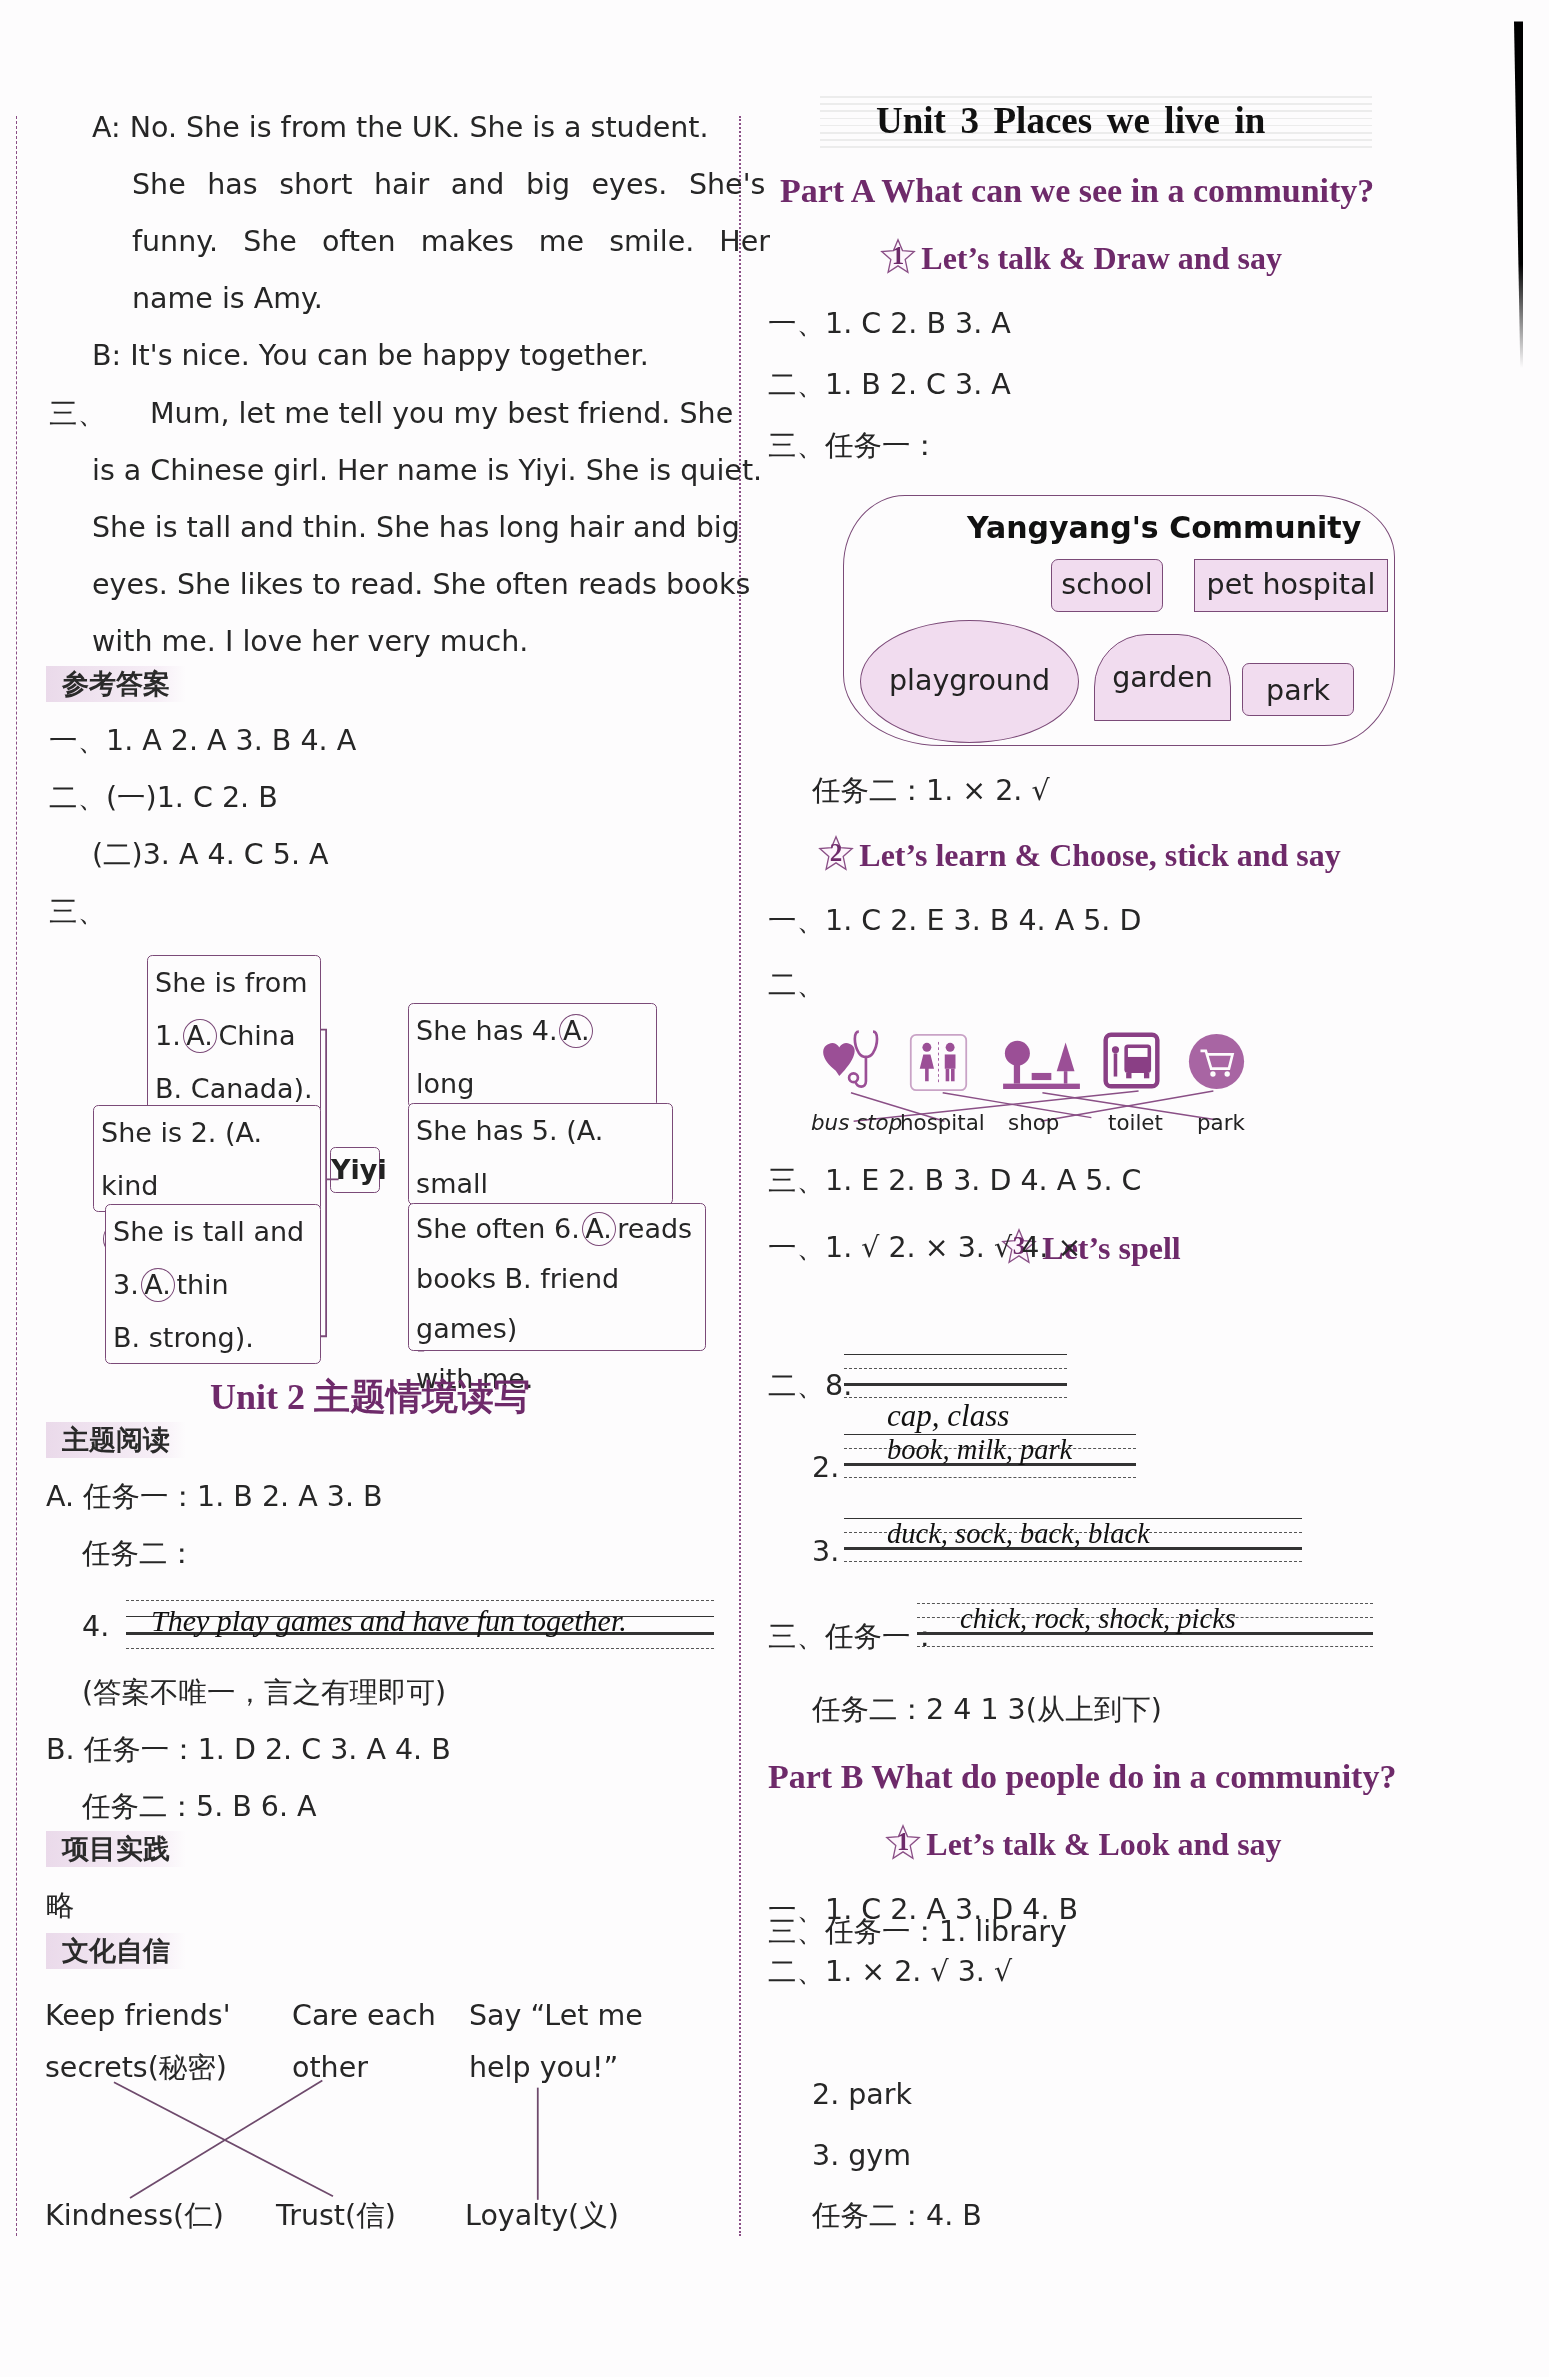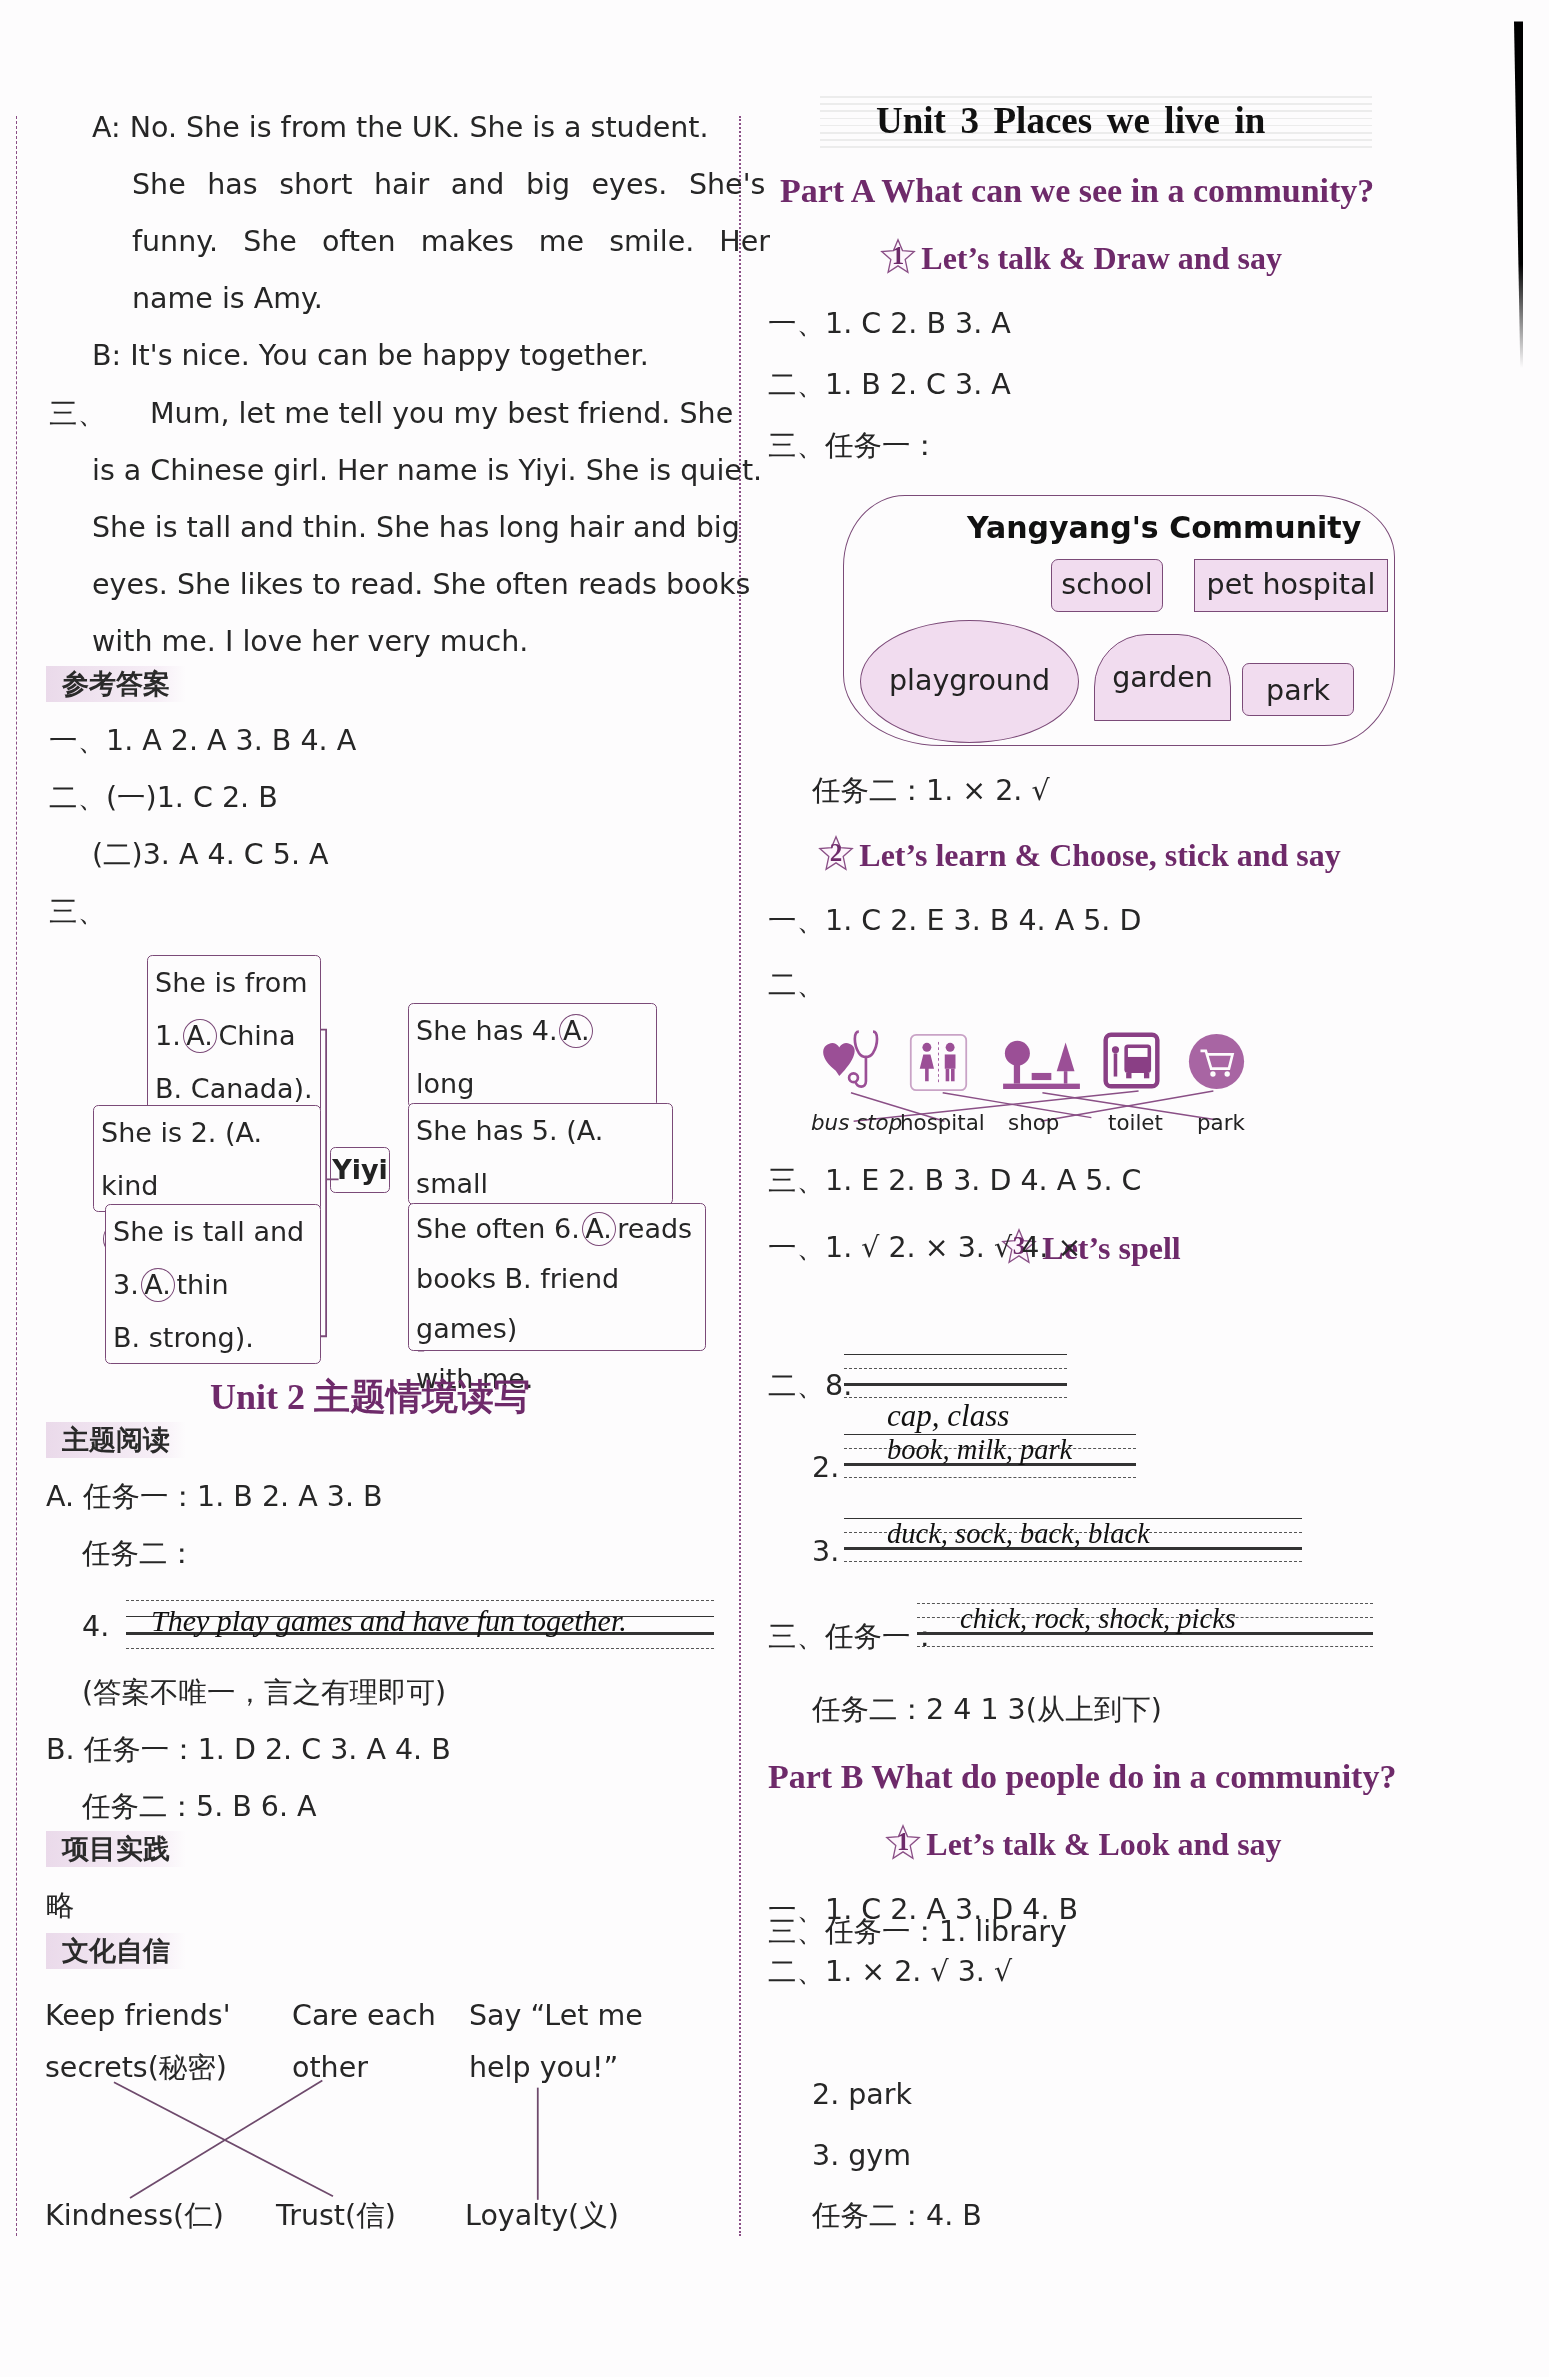--- a/index.html
+++ b/index.html
@@ -123,21 +123,21 @@
       <div>She is 2. (A. kind</div>
       <div><span class="circ">B.</span><span>quiet).</span></div>
     </div>
 
     <div class="box" style="left:105px; top:1204px; width:216px; height:160px;">
       <div>She is tall and</div>
       <div><span>3.</span><span class="circ">A.</span><span>thin</span></div>
       <div>B. strong).</div>
     </div>
 
-    <div class="center-box" style="left:330px; top:1147px; width:60px; height:46px;">Yiyi</div>
+    <div class="center-box" style="left:330px; top:1147px; width:50px; height:46px;">Yiyi</div>
 
     <div class="box" style="left:408px; top:1003px; width:249px; height:105px;">
       <div><span>She has 4.</span><span class="circ">A.</span><span>long</span></div>
       <div>hair B. short hair).</div>
     </div>
 
     <div class="box" style="left:408px; top:1103px; width:265px; height:102px;">
       <div>She has 5. (A. small</div>
       <div><span>eyes</span><span class="circ">B.</span><span>big eyes).</span></div>
     </div>

